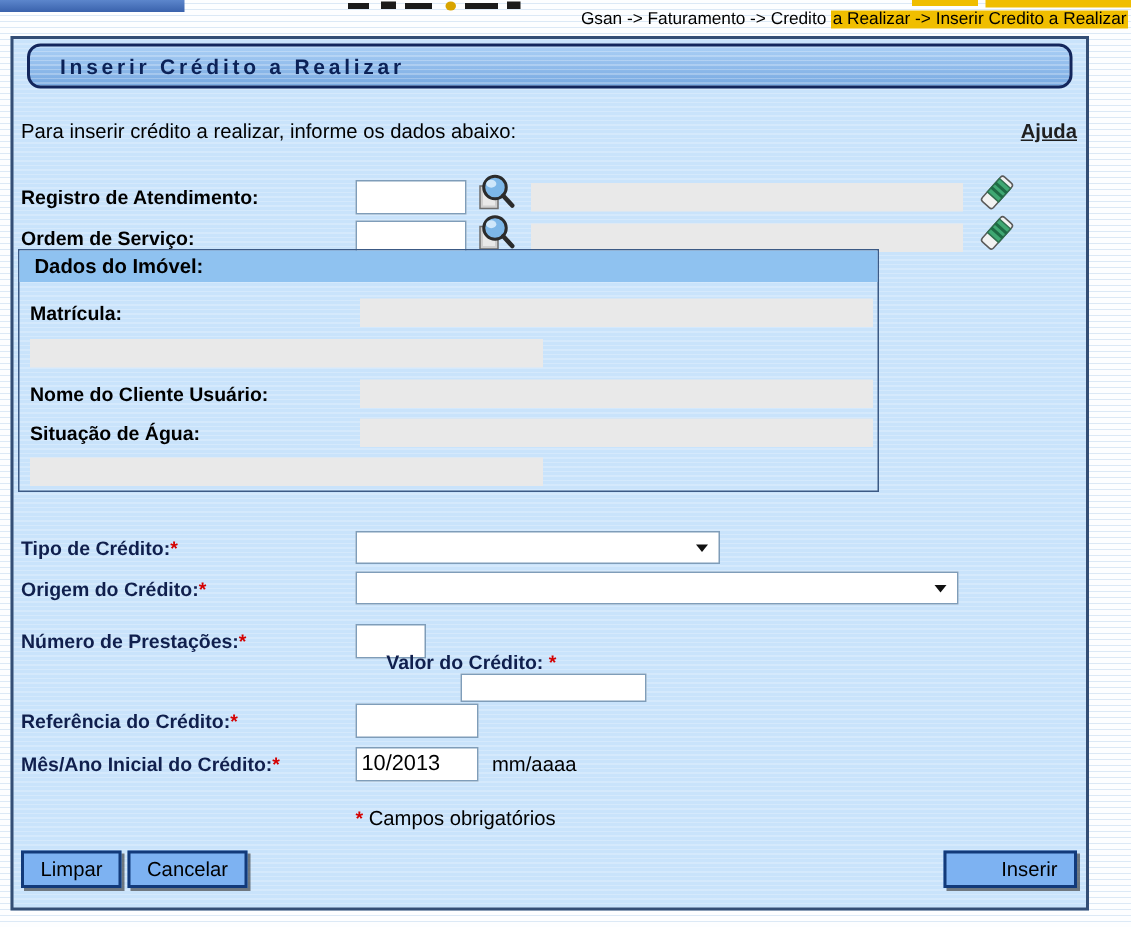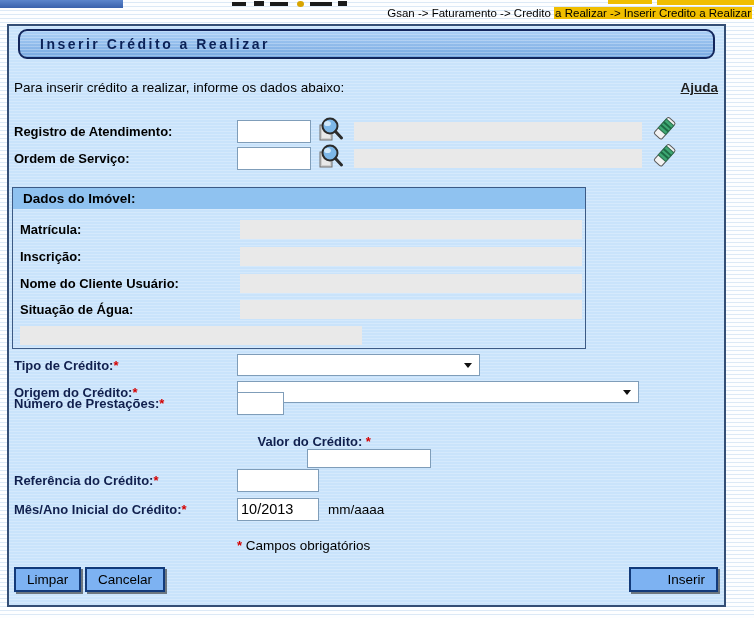--- a/index.html
+++ b/index.html
@@ -36,21 +36,21 @@
   .row{position:absolute;left:5px;right:0;height:26px;display:flex;align-items:center;}
   .lbl{width:223px;font-weight:bold;font-size:13px;color:#000;flex:0 0 auto;}
   .lbl2{color:#101f4d;}
   .req{color:#d40000;font-weight:bold;font-size:13px;}
   .inp{box-sizing:border-box;height:23px;border:1px solid #7f9db9;background:#fff;font-family:"Liberation Sans",sans-serif;font-size:13px;padding:1px 3px;}
   .w74{width:74px;} .w47{width:47px;} .w124{width:124px;} .w82{width:82px;}
   .icon-btn{margin-left:6px;cursor:pointer;flex:0 0 auto;display:inline-block;}
   .ro-long{margin-left:10px;width:288px;height:19px;background:#e9e9e9;}
   .eraser-off{margin-left:9px;}
   
-  .imovel{position:absolute;left:3px;top:161px;width:574px;height:162px;box-sizing:border-box;border:1px solid #3c5a85;}
+  .imovel{position:absolute;left:3px;top:140px;width:574px;height:162px;box-sizing:border-box;border:1px solid #3c5a85;}
   .imovel-hdr{height:21px;background:#8fc2f0;display:flex;align-items:center;padding-left:10px;font-weight:bold;font-size:13.5px;color:#000;}
   .irow{position:absolute;left:7px;right:0;height:22px;display:flex;align-items:center;}
   .irow .lbl{width:220px;}
   .ro{width:342px;height:19px;background:#e9e9e9;}
   
   .sel{box-sizing:border-box;height:22px;border:1px solid #7f9db9;background:#fff;position:relative;cursor:pointer;}
   .sel .val{font-size:13px;padding-left:3px;line-height:20px;display:block;}
   .arr{position:absolute;right:7px;top:8px;width:0;height:0;border-left:4px solid transparent;border-right:4px solid transparent;border-top:5px solid #111;}
   .selw243{width:243px;} .selw402{width:402px;}
   .mesano{font-size:14.5px;}
@@ -143,21 +143,20 @@
       </span>
     </div>
 
     <div class="imovel">
       <div class="imovel-hdr">Dados do Imóvel:</div>
       <div class="irow" style="top:30px;">
         <span class="lbl">Matrícula:</span>
         <div class="ro"></div>
       </div>
       <div class="irow" style="top:57px;">
-        <span class="lbl">Inscrição:</span>
         <div class="ro"></div>
       </div>
       <div class="irow" style="top:84px;">
         <span class="lbl">Nome do Cliente Usuário:</span>
         <div class="ro"></div>
       </div>
       <div class="irow" style="top:110px;">
         <span class="lbl">Situação de Água:</span>
         <div class="ro"></div>
       </div>
@@ -175,21 +174,21 @@
     </div>
 
     <div class="row" style="top:353px;">
       <span class="lbl lbl2"><span>Origem do Crédito:</span><span class="req">*</span></span>
       <div class="sel selw402">
         <span class="val"></span>
         <span class="arr"></span>
       </div>
     </div>
 
-    <div class="row" style="top:364px;">
+    <div class="row" style="top:388px;">
       <span class="lbl lbl2"><span>Número de Prestações:</span><span class="req">*</span></span>
       <input class="inp w47" value="" style="">
     </div>
 
     <div class="row" style="top:408px;flex-direction:column;">
       <span class="lbl lbl2"><span>Valor do Crédito: </span><span class="req">*</span></span>
       <input class="inp w124" value="" style="">
     </div>
 
     <div class="row" style="top:441px;">

